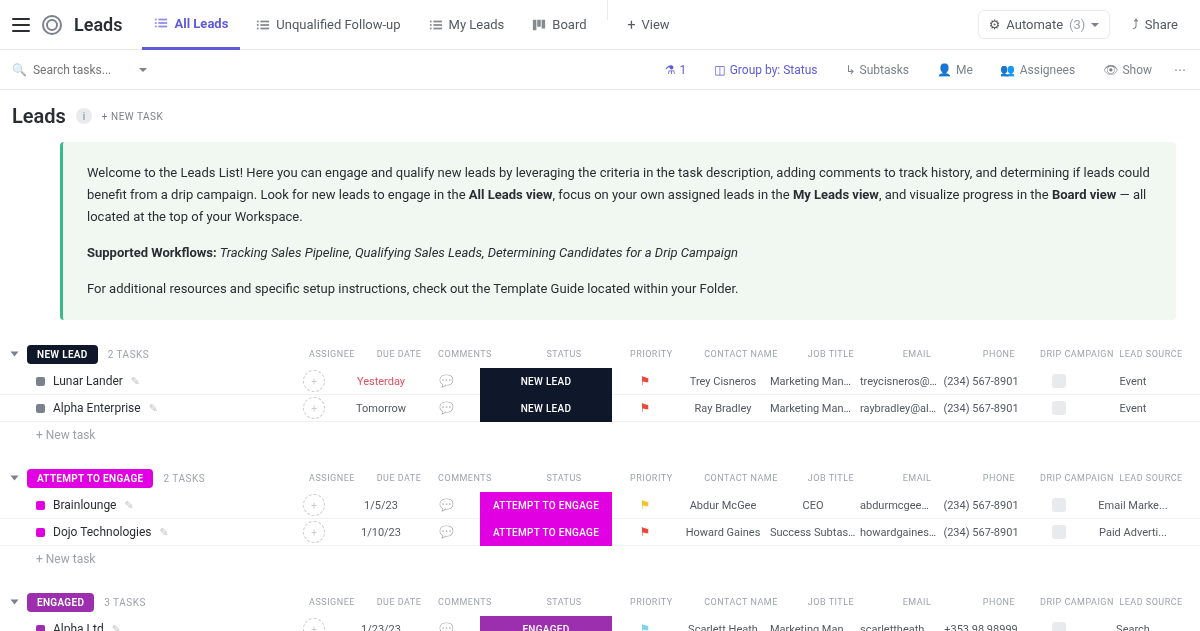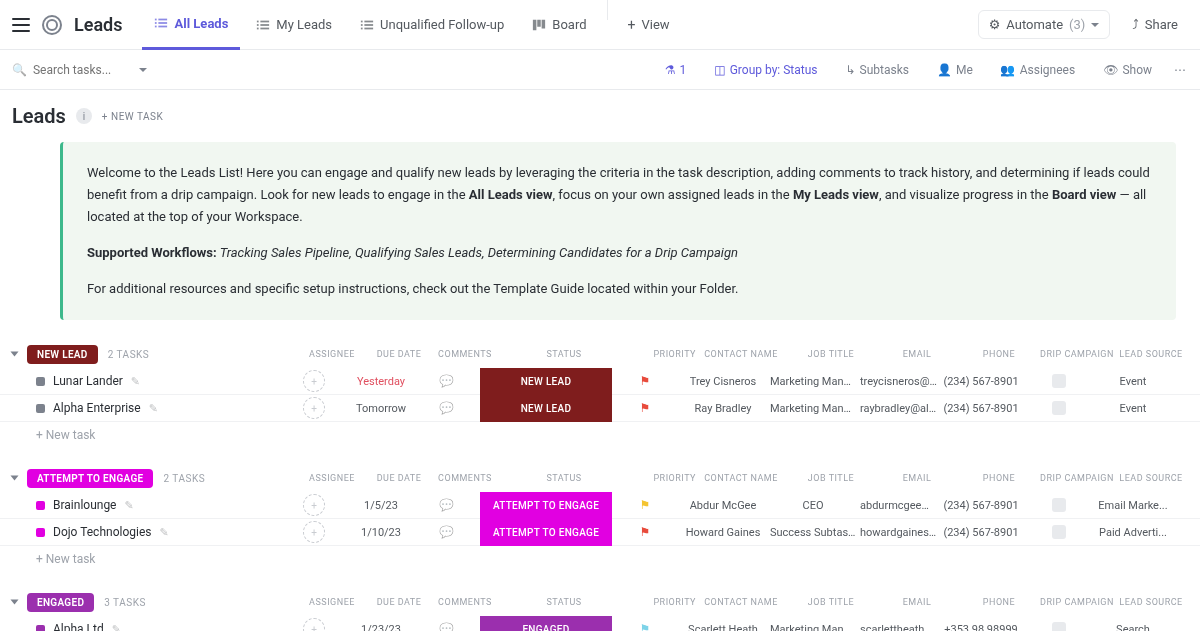--- a/index.html
+++ b/index.html
@@ -29,30 +29,30 @@
 .info-circle{width:16px;height:16px;border-radius:50%;background:#e8eaed;display:flex;align-items:center;justify-content:center;font-size:10px;color:#7c828d}
 .new-task-link{font-size:10px;color:#7c828d;letter-spacing:.5px;cursor:pointer}
 .welcome-box{margin:0 24px 20px 60px;background:#f1f7f1;border-left:3px solid #3db88b;border-radius:4px;padding:20px 24px;font-size:13px;line-height:1.7;color:#2a2e34}
 .welcome-box p{margin-bottom:14px}
 .welcome-box b{font-weight:700}
 .welcome-box i{font-style:italic}
 .group{margin-bottom:16px}
 .group-header{display:flex;align-items:center;padding:0 12px;height:28px;gap:10px}
 .chevron{width:0;height:0;border-top:4px solid transparent;border-bottom:4px solid transparent;border-left:5px solid #7c828d;transform:rotate(90deg);cursor:pointer}
 .group-badge{padding:4px 10px;border-radius:4px;font-size:10px;font-weight:600;letter-spacing:.3px;color:#fff}
-.badge-gray{background:#7f1d1d}
+.badge-gray{background:#0f172a}
 .badge-magenta{background:#e100e1}
 .badge-purple{background:#9b2fae}
 .task-count{font-size:10px;color:#9ea3ab;letter-spacing:.5px}
 .columns-row{display:flex;align-items:center;font-size:9px;color:#9ea3ab;letter-spacing:.5px}
 .col-assignee{width:68px;text-align:center}
 .col-date{width:66px;text-align:center}
 .col-comments{width:66px;text-align:center}
 .col-status{width:132px;text-align:center}
-.col-priority{width:66px;text-align:right}
+.col-priority{width:66px;text-align:left}
 .col-contact{width:90px;text-align:center}
 .col-job{width:90px;text-align:center}
 .col-email{width:82px;text-align:center}
 .col-phone{width:82px;text-align:center}
 .col-drip{width:74px;text-align:center}
 .col-source{width:74px;text-align:center}
 .task-row{display:flex;align-items:center;height:27px;font-size:12px;border-bottom:1px solid #f0f1f3}
 .task-name{width:280px;display:flex;align-items:center;gap:8px;padding-left:36px}
 .task-dot{width:9px;height:9px;border-radius:2px}
 .edit-icon{opacity:.3;font-size:11px}
@@ -98,32 +98,32 @@
       </div>
     <div class="tab">
         <span class="tab-icon"><svg viewBox="0 0 16 16">
             <rect x="1" y="3" width="2" height="2"></rect>
             <rect x="5" y="3" width="10" height="2"></rect>
             <rect x="1" y="7" width="2" height="2"></rect>
             <rect x="5" y="7" width="10" height="2"></rect>
             <rect x="1" y="11" width="2" height="2"></rect>
             <rect x="5" y="11" width="10" height="2"></rect>
           </svg></span>
-        <span>My Leads</span>
+        <span>Unqualified Follow-up</span>
       </div>
     <div class="tab">
         <span class="tab-icon"><svg viewBox="0 0 16 16">
             <rect x="1" y="3" width="2" height="2"></rect>
             <rect x="5" y="3" width="10" height="2"></rect>
             <rect x="1" y="7" width="2" height="2"></rect>
             <rect x="5" y="7" width="10" height="2"></rect>
             <rect x="1" y="11" width="2" height="2"></rect>
             <rect x="5" y="11" width="10" height="2"></rect>
           </svg></span>
-        <span>Unqualified Follow-up</span>
+        <span>My Leads</span>
       </div>
     <div class="tab">
         <span class="tab-icon"><svg viewBox="0 0 16 16">
             <rect x="1" y="2" width="4" height="12"></rect>
             <rect x="6" y="2" width="4" height="8"></rect>
             <rect x="11" y="2" width="4" height="10"></rect>
           </svg></span>
         <span>Board</span>
       </div>
     <div style="width:1px;height:20px;background:#e8eaed;margin:0 4px"></div>

